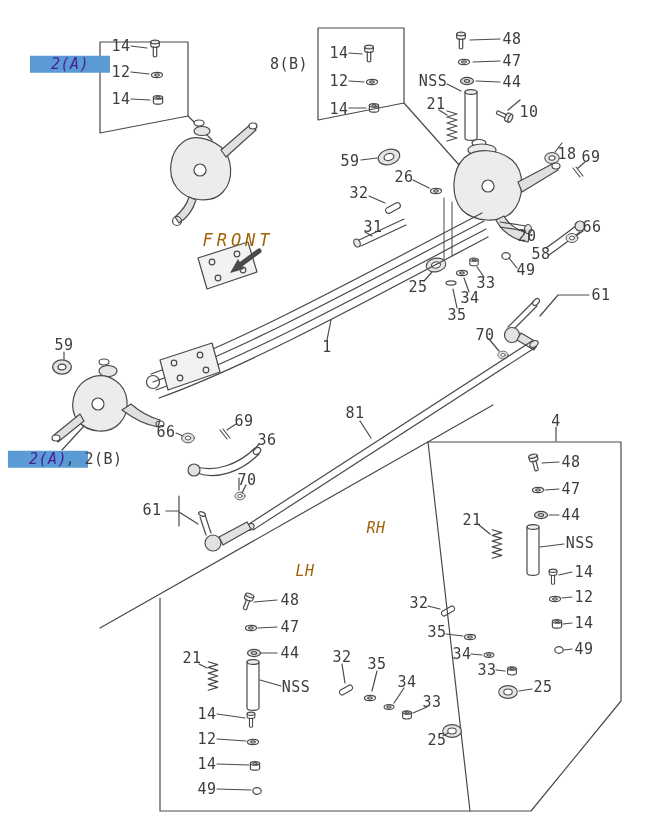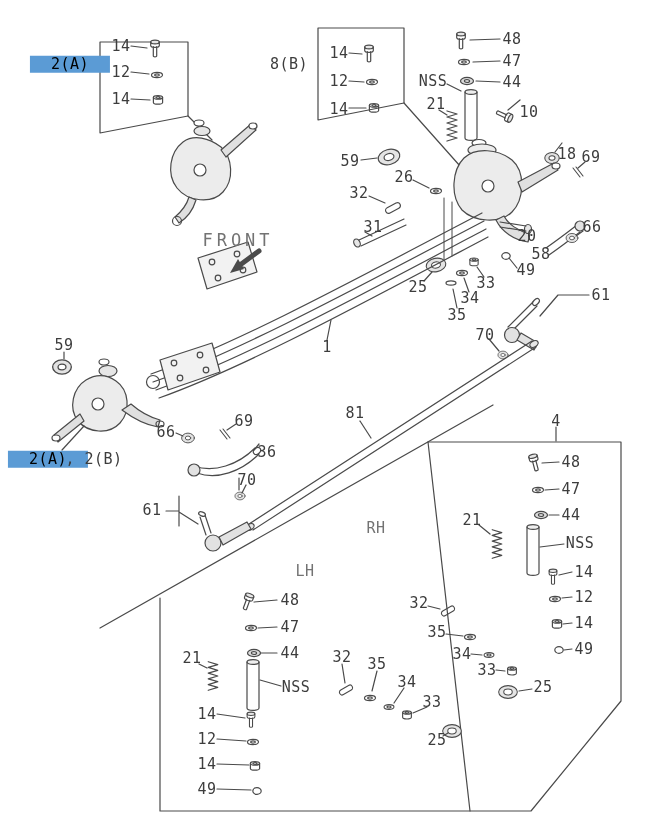--- a/index.html
+++ b/index.html
@@ -17,24 +17,25 @@
     position:absolute;
     transform:translate(-50%,-50%);
     font:15px "DejaVu Sans Mono","Liberation Mono",monospace;
     color:#3d3d3d;
     white-space:nowrap;
     letter-spacing:0.5px;
     line-height:1.1;
   }
   .part-label.highlighted {
     background:#5b9bd5;
-    color:#000000;
+    color:#4c1d95;
     padding:0 21px;
+    font-style:italic;
   }
-  .part-label.annotation { color:#737373; }
+  .part-label.annotation { color:#a16207;font-style:italic; }
 </style>
 </head>
 <body>
 
 <div class="canvas">
 
   <svg width="672" height="826" viewBox="0 0 672 826">
     <defs>
       <g id="g-washer">
           <ellipse rx="5" ry="2.2"></ellipse>
@@ -375,21 +376,21 @@
       <div class="part-label" style="left: 486px; top: 283px;">33</div>
       <div class="part-label" style="left: 470px; top: 298px;">34</div>
       <div class="part-label" style="left: 457px; top: 315px;">35</div>
       <div class="part-label" style="left: 601px; top: 295px;">61</div>
       <div class="part-label" style="left: 485px; top: 335px;">70</div>
       <div class="part-label" style="left: 327px; top: 347px;">1</div>
       <div class="part-label annotation" style="left: 238px; top: 240px; font-size: 17px; letter-spacing: 4px;">FRONT</div>
       <div class="part-label" style="left: 64px; top: 345px;">59</div>
       <div class="part-label" style="left: 166px; top: 432px;">66</div>
       <div class="part-label" style="left: 244px; top: 421px;">69</div>
-      <div class="part-label" style="left: 267px; top: 452px;">36</div>
+      <div class="part-label" style="left: 267px; top: 440px;">36</div>
       <div class="part-label" style="left: 247px; top: 480px;">70</div>
       <div class="part-label" style="left: 152px; top: 510px;">61</div>
       <div class="part-label highlighted" style="left: 48px; top: 459px;">2(A)</div>
       <div class="part-label" style="left: 94px; top: 459px;">, 2(B)</div>
       <div class="part-label" style="left: 355px; top: 413px;">81</div>
       <div class="part-label" style="left: 556px; top: 421px;">4</div>
       <div class="part-label annotation" style="left: 376px; top: 528px;">RH</div>
       <div class="part-label annotation" style="left: 305px; top: 571px;">LH</div>
       <div class="part-label" style="left: 571px; top: 462px;">48</div>
       <div class="part-label" style="left: 571px; top: 489px;">47</div>

